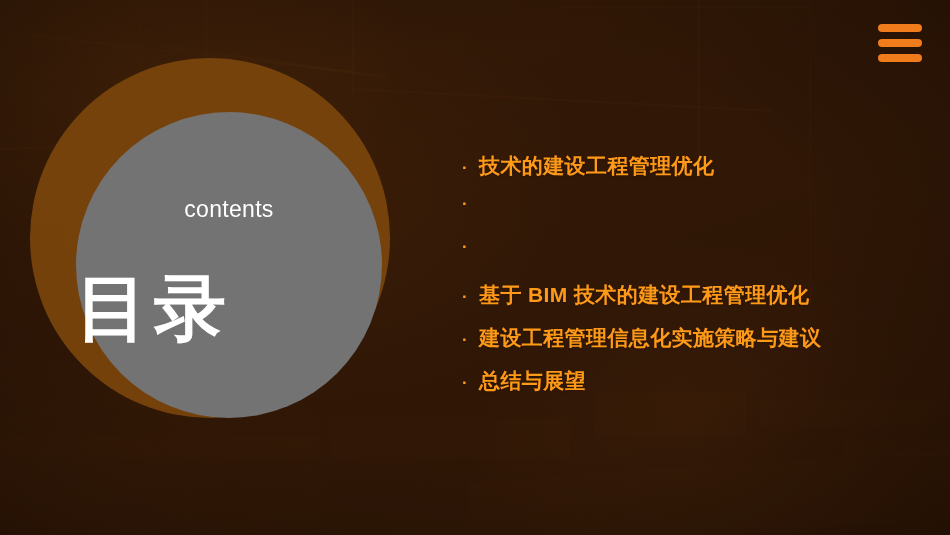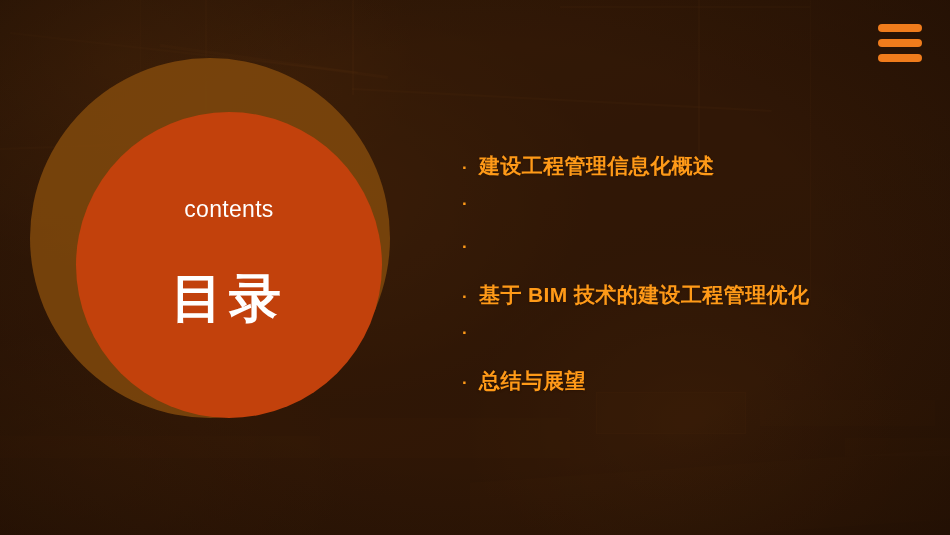--- a/index.html
+++ b/index.html
@@ -56,31 +56,31 @@
 
   
   .ring-outer{
     position:absolute; left:30px; top:58px;
     width:360px; height:360px; border-radius:50%;
     background:rgba(126,72,12,0.88);
   }
   .circle-inner{
     position:absolute; left:76px; top:112px;
     width:306px; height:306px; border-radius:50%;
-    background:#c2410c;
+    background:#737373;
   }
   .circle-inner .contents-label{
     position:absolute; left:0; right:0; top:84px;
     text-align:center; color:#ffffff;
     font-size:23px; font-weight:400; letter-spacing:.3px;
   }
   .circle-inner .mulu{
     position:absolute; left:0; right:0; top:160px;
-    text-align:center; color:#ffffff;
-    font-size:52px; font-weight:700; letter-spacing:6px; line-height:1;
+    text-align:left; color:#ffffff;
+    font-size:72px; font-weight:700; letter-spacing:6px; line-height:1;
   }
 
   
   .menu-btn{
     position:absolute; left:878px; top:24px;
     width:44px; height:38px;
     display:flex; flex-direction:column; justify-content:space-between;
     cursor:pointer;
   }
   .menu-btn span{ display:block; width:44px; height:8px; border-radius:4px; background:#f07c1c; }
@@ -140,38 +140,39 @@
   <div class="menu-btn">
     <span></span>
     <span></span>
     <span></span>
   </div>
 
   <div class="toc">
 
     <div class="toc-item">
       <span class="toc-bullet">·</span>
-      <span class="toc-text">建设工程管理信息化概述</span>
+      <span class="toc-text">技术的建设工程管理优化</span>
     </div>
 
     <div class="toc-item">
       <span class="toc-bullet">·</span>
     </div>
 
     <div class="toc-item">
       <span class="toc-bullet">·</span>
     </div>
 
     <div class="toc-item">
       <span class="toc-bullet">·</span>
       <span class="toc-text">基于 BIM 技术的建设工程管理优化</span>
     </div>
 
     <div class="toc-item">
       <span class="toc-bullet">·</span>
+      <span class="toc-text">建设工程管理信息化实施策略与建议</span>
     </div>
 
     <div class="toc-item">
       <span class="toc-bullet">·</span>
       <span class="toc-text">总结与展望</span>
     </div>
 
   </div>
 </div>
 

